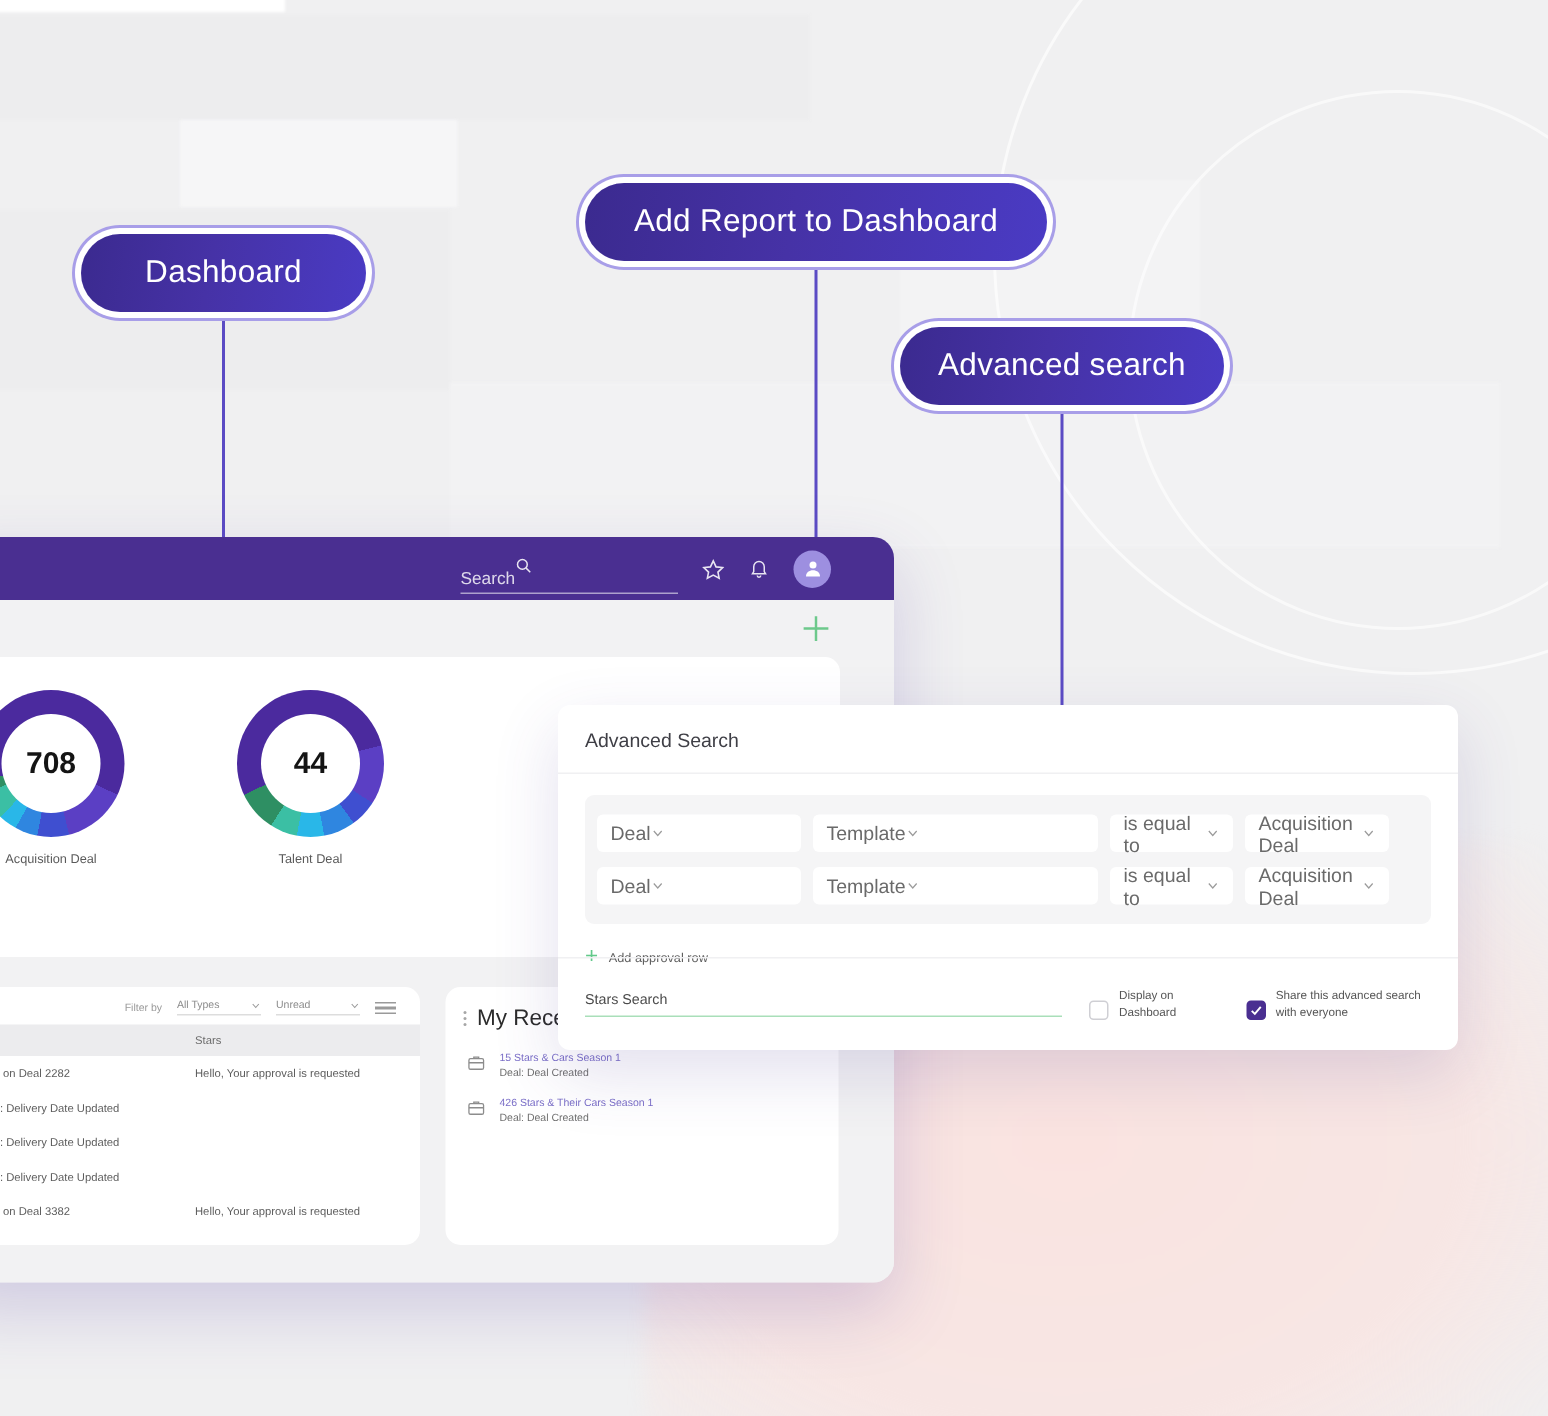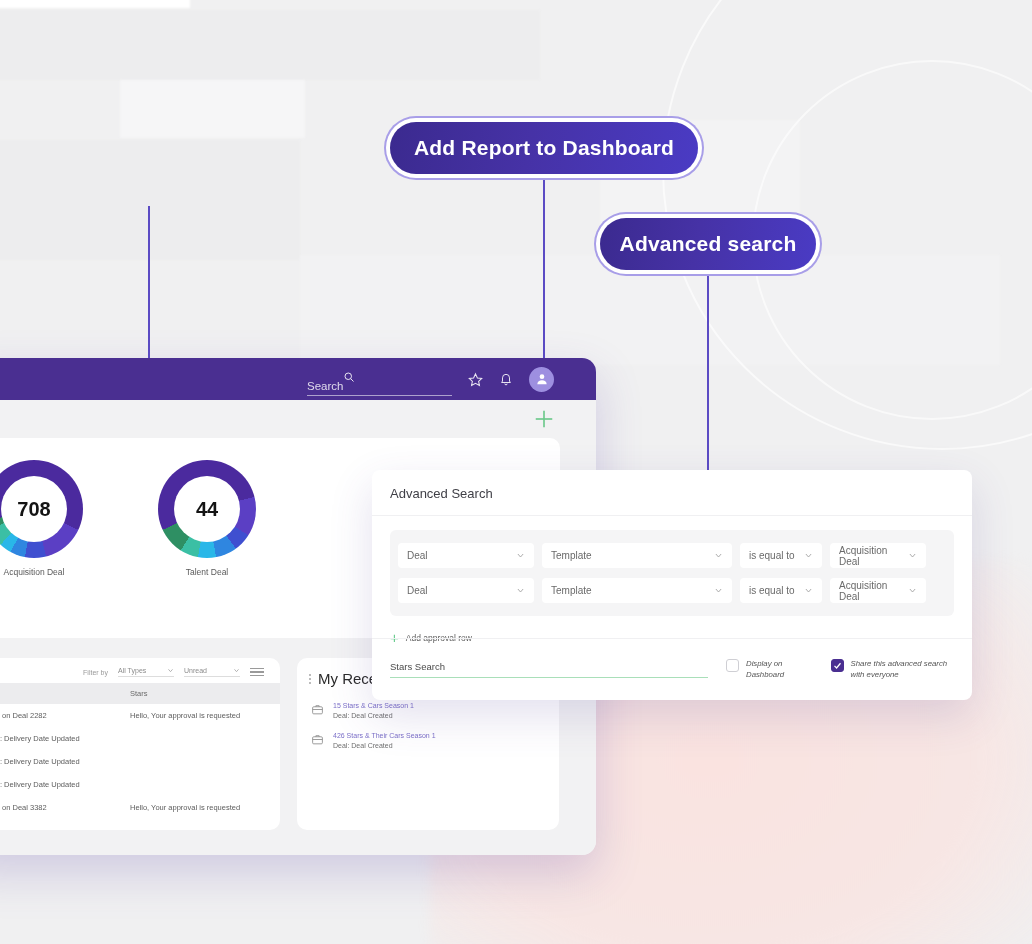--- a/index.html
+++ b/index.html
@@ -72,21 +72,21 @@
     position: absolute;
     display: flex;
     align-items: center;
     justify-content: center;
     border-radius: 999px;
     background: linear-gradient(100deg, #3b2a8f 0%, #4632a6 45%, #4a3bc4 100%);
     color: #fff;
     box-shadow: 0 0 0 4px #ffffff, 0 0 0 6px #a89ee8;
     letter-spacing: .2px;
     white-space: nowrap;
-    font-weight: 700;
+    font-weight: 400;
   }
   .pill.dashboard   { left: 54px;  top: 156px; width: 190px; height: 52px; font-size: 21px; }
   .pill.add-report  { left: 390px; top: 122px; width: 308px; height: 52px; font-size: 21px; }
   .pill.adv-search  { left: 600px; top: 218px; width: 216px; height: 52px; font-size: 21px; }
 
   
   #app-window {
     position: absolute;
     left: -40px; top: 358px;
     width: 636px; height: 497px;
@@ -287,23 +287,23 @@
     display: flex;
     gap: 8px;
     padding: 5px 0;
   }
   .sel {
     background: #ffffff;
     border-radius: 4px;
     height: 25px;
     display: flex;
     align-items: center;
-    justify-content: space-between;
+    justify-content: flex-start;
     padding: 0 9px;
-    font-size: 10px;
+    font-size: 13px;
     color: #6a6a6a;
   }
   .sel.w1 { width: 136px; }
   .sel.w2 { width: 190px; }
   .sel.w3 { width: 82px; }
   .sel.w4 { width: 96px; }
   .chev { color: #9b9b9b; flex: 0 0 auto; }
 
   .add-row {
     display: flex;
@@ -328,26 +328,25 @@
   .deal-search {
     flex: 0 0 auto;
     width: 318px;
     border-bottom: 1.5px solid #a9dfb9;
     padding-bottom: 5px;
     font-size: 9.5px;
     color: #4b4b4b;
   }
   .cb-wrap {
     display: flex;
-    align-items: flex-start;
+    align-items: flex-end;
     gap: 7px;
     font-size: 7.8px;
     color: #555;
     line-height: 1.35;
-    font-style: italic;
   }
   .cb {
     width: 13px; height: 13px;
     border-radius: 3px;
     border: 1px solid #cfcfd4;
     background: #fff;
     flex: 0 0 auto;
   }
   .cb.checked {
     background: #4a2f91;
@@ -375,20 +374,23 @@
 
   <div class="connector" style="left:148px; top:206px; height:170px;"></div>
   <div class="connector-dot" style="left:144px; top:370px;"></div>
 
   <div class="connector" style="left:543px; top:172px; height:244px;"></div>
   <div class="connector-dot" style="left:539px; top:411px;"></div>
 
   <div class="connector" style="left:707px; top:268px; height:220px;"></div>
   <div class="connector-dot" style="left:703px; top:481px;"></div>
 
+  <div class="pill dashboard">
+    <span>Dashboard</span>
+  </div>
   <div class="pill add-report">
     <span>Add Report to Dashboard</span>
   </div>
   <div class="pill adv-search">
     <span>Advanced search</span>
   </div>
 
   <div id="app-window">
 
     <div class="topnav">

